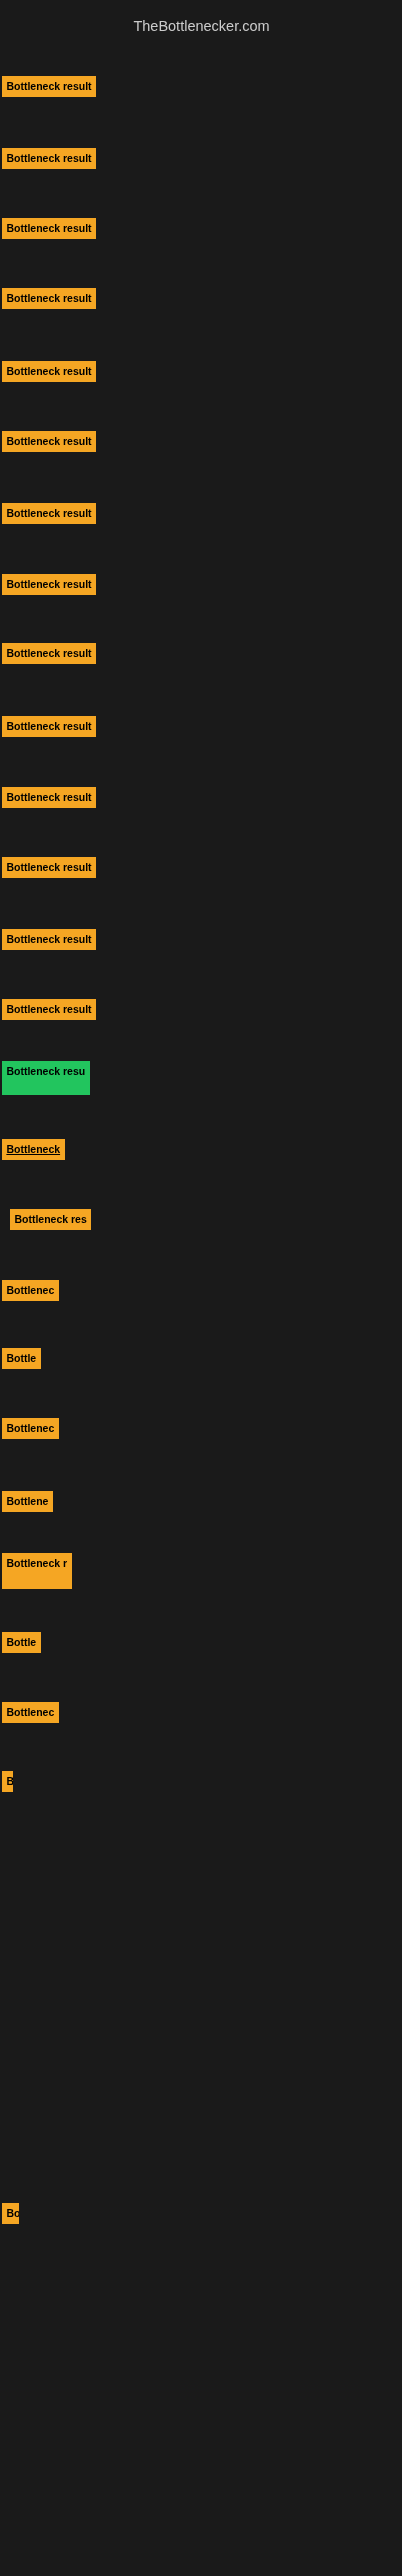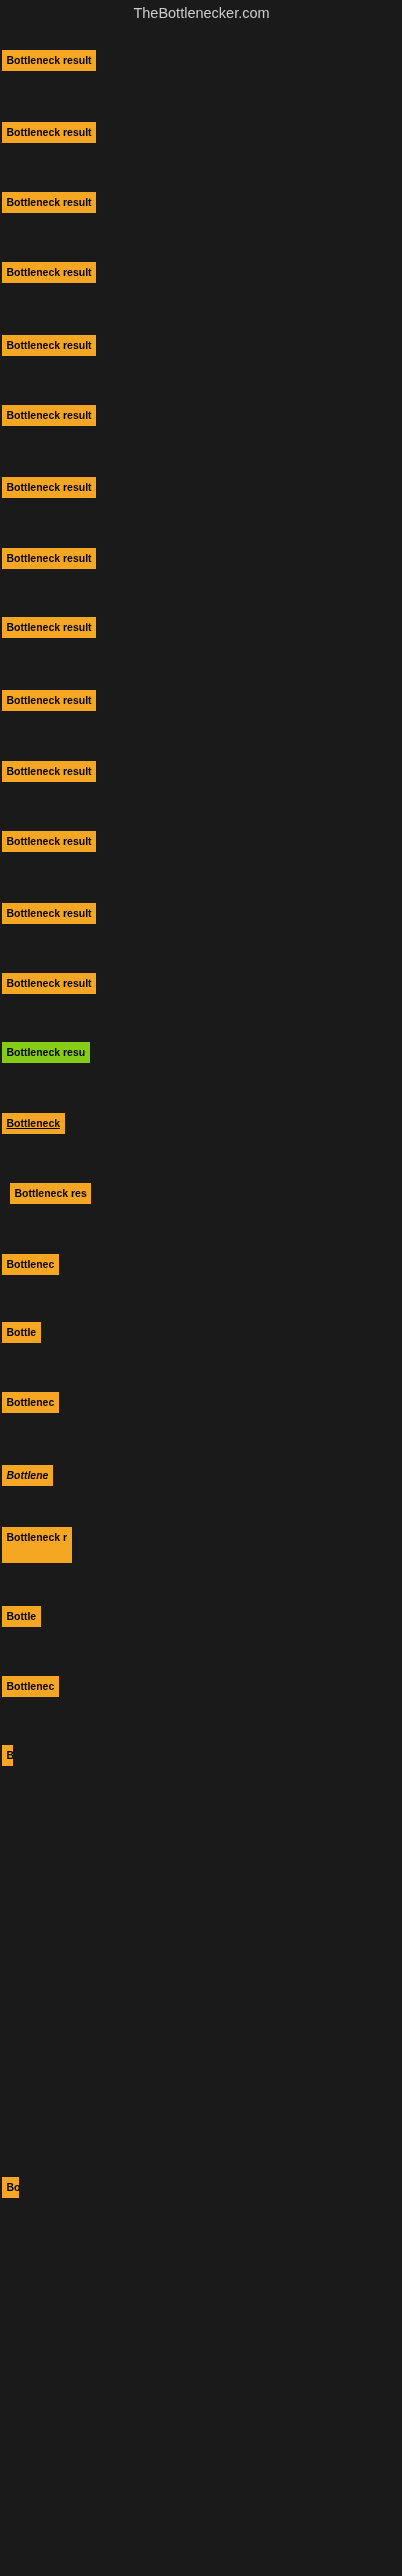--- a/index.html
+++ b/index.html
@@ -13,21 +13,21 @@
       min-height: 2576px;
       background-color: #1a1a1a;
       font-family: Arial, sans-serif;
       position: relative;
     }
 
     .site-title {
       text-align: center;
       color: #cccccc;
       font-size: 14.5px;
-      padding: 5px 0;
+      padding: 18px 0;
       background-color: #1a1a1a;
     }
   </style>
 </head>
 <body>
 
 <div class="site-title">
   <span>TheBottlenecker.com</span>
 </div>
 
@@ -68,38 +68,38 @@
     <div style="position: absolute; top: 803px; left: 1.6px; height: 24px; display: flex; align-items: center;">
       <div style="display: inline-block; background-color: rgb(245, 166, 35); color: rgb(0, 0, 0); font-size: 10.5px; font-weight: bold; padding: 3.2px 4.8px; white-space: nowrap; overflow: hidden; max-width: 105px; height: 21px; line-height: 14.5px;">Bottleneck result</div>
     </div>
     <div style="position: absolute; top: 875px; left: 1.6px; height: 24px; display: flex; align-items: center;">
       <div style="display: inline-block; background-color: rgb(245, 166, 35); color: rgb(0, 0, 0); font-size: 10.5px; font-weight: bold; padding: 3.2px 4.8px; white-space: nowrap; overflow: hidden; max-width: 105px; height: 21px; line-height: 14.5px;">Bottleneck result</div>
     </div>
     <div style="position: absolute; top: 945px; left: 1.6px; height: 24px; display: flex; align-items: center;">
       <div style="display: inline-block; background-color: rgb(245, 166, 35); color: rgb(0, 0, 0); font-size: 10.5px; font-weight: bold; padding: 3.2px 4.8px; white-space: nowrap; overflow: hidden; max-width: 105px; height: 21px; line-height: 14.5px;">Bottleneck result</div>
     </div>
     <div style="position: absolute; top: 1014px; left: 1.6px; height: 24px; display: flex; align-items: center;">
-      <div style="display: inline-block; background-color: #84cc16; color: rgb(0, 0, 0); font-size: 10.5px; font-weight: bold; padding: 3.2px 4.8px; white-space: nowrap; overflow: hidden; max-width: 89px; height: 21px; line-height: 14.5px;">Bottleneck resu</div>
+      <div style="display: inline-block; background-color: #22c55e; color: rgb(0, 0, 0); font-size: 10.5px; font-weight: bold; padding: 3.2px 4.8px; white-space: nowrap; overflow: hidden; max-width: 89px; height: 34px; line-height: 14.5px;">Bottleneck resu</div>
     </div>
     <div style="position: absolute; top: 1085px; left: 1.6px; height: 24px; display: flex; align-items: center; text-decoration: underline;">
       <div style="display: inline-block; background-color: rgb(245, 166, 35); color: rgb(0, 0, 0); font-size: 10.5px; font-weight: bold; padding: 3.2px 4.8px; white-space: nowrap; overflow: hidden; max-width: 68px; height: 21px; line-height: 14.5px;">Bottleneck</div>
     </div>
     <div style="position: absolute; top: 1155px; left: 1.6px; height: 24px; display: flex; align-items: center; margin-left: 8px;">
       <div style="display: inline-block; background-color: rgb(245, 166, 35); color: rgb(0, 0, 0); font-size: 10.5px; font-weight: bold; padding: 3.2px 4.8px; white-space: nowrap; overflow: hidden; max-width: 81px; height: 21px; line-height: 14.5px;">Bottleneck res</div>
     </div>
     <div style="position: absolute; top: 1226px; left: 1.6px; height: 24px; display: flex; align-items: center;">
       <div style="display: inline-block; background-color: rgb(245, 166, 35); color: rgb(0, 0, 0); font-size: 10.5px; font-weight: bold; padding: 3.2px 4.8px; white-space: nowrap; overflow: hidden; max-width: 60px; height: 21px; line-height: 14.5px;">Bottlenec</div>
     </div>
     <div style="position: absolute; top: 1294px; left: 1.6px; height: 24px; display: flex; align-items: center;">
       <div style="display: inline-block; background-color: rgb(245, 166, 35); color: rgb(0, 0, 0); font-size: 10.5px; font-weight: bold; padding: 3.2px 4.8px; white-space: nowrap; overflow: hidden; max-width: 44px; height: 21px; line-height: 14.5px;">Bottle</div>
     </div>
     <div style="position: absolute; top: 1364px; left: 1.6px; height: 24px; display: flex; align-items: center;">
       <div style="display: inline-block; background-color: rgb(245, 166, 35); color: rgb(0, 0, 0); font-size: 10.5px; font-weight: bold; padding: 3.2px 4.8px; white-space: nowrap; overflow: hidden; max-width: 60px; height: 21px; line-height: 14.5px;">Bottlenec</div>
     </div>
-    <div style="position: absolute; top: 1437px; left: 1.6px; height: 24px; display: flex; align-items: center; font-style: italic;">
+    <div style="position: absolute; top: 1437px; left: 1.6px; height: 24px; display: flex; align-items: center;">
       <div style="display: inline-block; background-color: rgb(245, 166, 35); color: rgb(0, 0, 0); font-size: 10.5px; font-weight: bold; padding: 3.2px 4.8px; white-space: nowrap; overflow: hidden; max-width: 52px; height: 21px; line-height: 14.5px;">Bottlene</div>
     </div>
     <div style="position: absolute; top: 1507px; left: 1.6px; height: 24px; display: flex; align-items: center;">
       <div style="display: inline-block; background-color: rgb(245, 166, 35); color: rgb(0, 0, 0); font-size: 10.5px; font-weight: bold; padding: 3.2px 4.8px; white-space: nowrap; overflow: hidden; max-width: 72px; height: 36px; line-height: 14.5px;">Bottleneck r</div>
     </div>
     <div style="position: absolute; top: 1578px; left: 1.6px; height: 24px; display: flex; align-items: center;">
       <div style="display: inline-block; background-color: rgb(245, 166, 35); color: rgb(0, 0, 0); font-size: 10.5px; font-weight: bold; padding: 3.2px 4.8px; white-space: nowrap; overflow: hidden; max-width: 44px; height: 21px; line-height: 14.5px;">Bottle</div>
     </div>
     <div style="position: absolute; top: 1648px; left: 1.6px; height: 24px; display: flex; align-items: center;">
       <div style="display: inline-block; background-color: rgb(245, 166, 35); color: rgb(0, 0, 0); font-size: 10.5px; font-weight: bold; padding: 3.2px 4.8px; white-space: nowrap; overflow: hidden; max-width: 60px; height: 21px; line-height: 14.5px;">Bottlenec</div>

